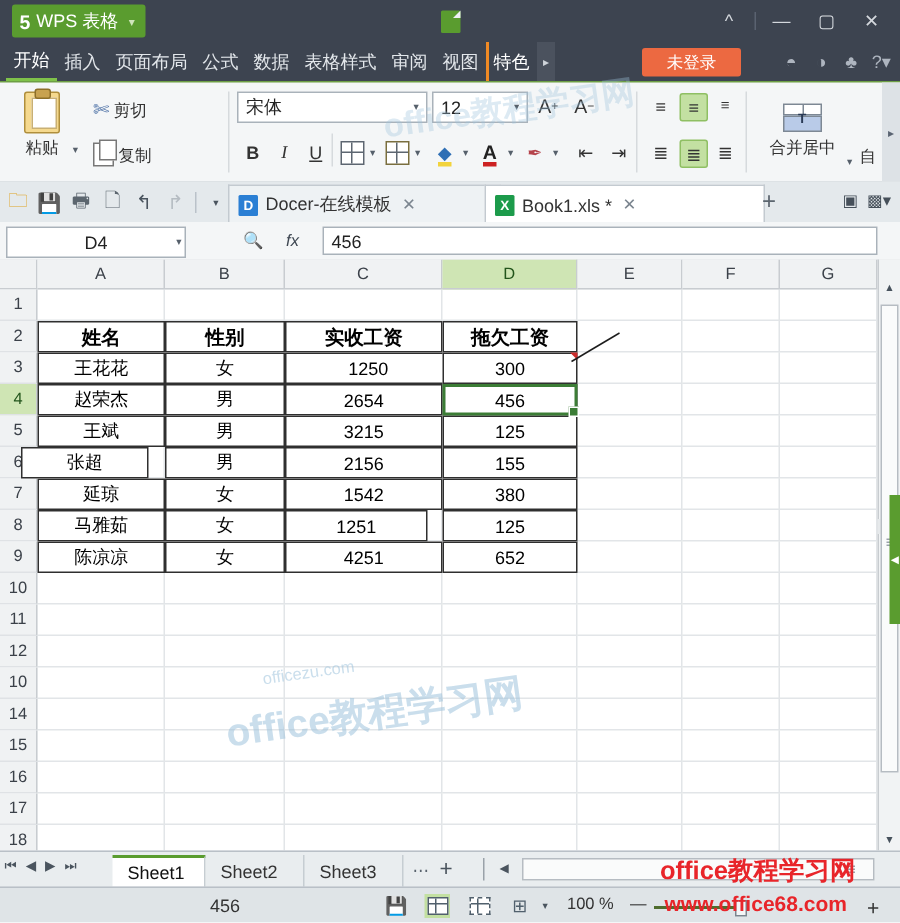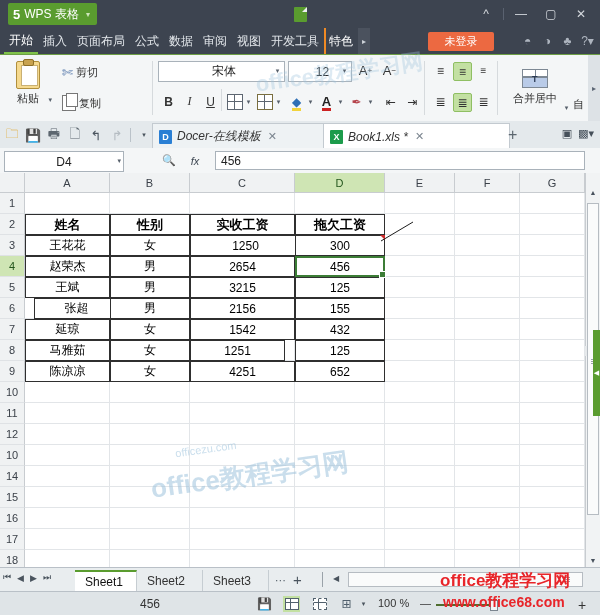--- a/index.html
+++ b/index.html
@@ -62,21 +62,21 @@
   .brush-icon i{position:absolute;left:4px;top:12px;width:14px;height:8px;background:#8f76c6;
     border:1px solid #5b4591;transform:rotate(-35deg);border-radius:2px;display:block;}
   .brush-icon b{position:absolute;left:14px;top:3px;width:8px;height:3px;background:#c9c9c9;
     border:1px solid #8a8a8a;transform:rotate(-35deg);display:block;}
   .scissor{font-size:13px;color:#4a6fa5;}
   .copy-ico{width:12px;height:14px;border:1px solid #777;background:#fff;position:relative;}
   .copy-ico:after{content:"";position:absolute;left:3px;top:-3px;width:10px;height:12px;
     border:1px solid #777;background:#fff;}
 
   .font-box{position:absolute;border:1px solid #a9b2ba;background:#fff;height:19px;
-    display:flex;align-items:center;justify-content:center;}
+    display:flex;align-items:center;}
   .font-box .v{padding-left:5px;font-size:12px;color:#222;}
   .font-box .dd{position:absolute;right:0;top:0;width:13px;height:17px;display:flex;
     align-items:center;justify-content:center;color:#56606b;font-size:7px;}
 
   .tb{position:absolute;display:flex;align-items:center;justify-content:center;
     width:17px;height:17px;font-size:12px;color:#333;}
   .tb.bold{font-weight:bold;}
   .tb.ital{font-style:italic;font-family:"Liberation Serif",serif;}
   .tb.und{text-decoration:underline;}
   .dcaret{position:absolute;width:9px;height:17px;display:flex;align-items:center;
@@ -99,21 +99,21 @@
 
   
   .tabstrip{position:absolute;left:0;top:121px;width:600px;height:27px;background:#e4e9ec;
     border-bottom:1px solid #b9c0c7;}
   .qat{position:absolute;left:4px;top:4px;height:20px;display:flex;align-items:center;gap:5px;}
   .qa{width:16px;height:18px;display:flex;align-items:center;justify-content:center;font-size:13px;}
   .qsep{width:1px;height:14px;background:#bac2c9;}
   .dtab{position:absolute;top:2px;height:25px;background:#eef2f4;border:1px solid #c3cad0;
     border-bottom:none;display:flex;align-items:center;padding:0 4px 0 6px;gap:5px;}
   .dtab.active{background:#fff;}
-  .dtab .nm{font-size:12px;color:#333;white-space:nowrap;font-style:italic;}
+  .dtab .nm{font-size:12px;color:#333;white-space:nowrap;}
   .dtab .x{font-size:11px;color:#7b858f;margin-left:2px;}
   .dico{width:13px;height:14px;border-radius:1px;display:flex;align-items:center;
     justify-content:center;font-size:9px;color:#fff;font-weight:bold;}
   .tabplus{position:absolute;top:5px;font-size:16px;color:#5c666f;}
   .tabright{position:absolute;top:6px;display:flex;gap:6px;color:#46505a;font-size:11px;}
 
   
   .fbar{position:absolute;left:0;top:148px;width:600px;height:25px;background:#f4f6f7;
     border-bottom:1px solid #b9c0c7;}
   .namebox{position:absolute;left:4px;top:3px;width:118px;height:19px;background:#fff;
@@ -228,23 +228,23 @@
     </div>
   </div>
 
   <div class="menubar">
     <div class="menus">
       <div class="menu active">开始</div>
       <div class="menu">插入</div>
       <div class="menu">页面布局</div>
       <div class="menu">公式</div>
       <div class="menu">数据</div>
+      <div class="menu">表格样式</div>
       <div class="menu">审阅</div>
       <div class="menu">视图</div>
-      <div class="menu">开发工具</div>
       <div class="menu special">特色</div>
       <div class="menu-more">▸</div>
     </div>
     <div class="login-btn">未登录</div>
     <div class="menu-icons">
       <div class="mi">◓</div>
       <div class="mi">◑</div>
       <div class="mi">♣</div>
       <div class="mi">?▾</div>
     </div>
@@ -543,28 +543,28 @@
         <div class="dcell" style="left: 190px; width: 111px; top: 62px;">1250</div>
         <div class="dcell" style="left: 295px; width: 90px; top: 62px;">300</div>
         <div class="dcell" style="left: 25px; width: 85px; top: 83px;">赵荣杰</div>
         <div class="dcell" style="left: 110px; width: 80px; top: 83px;">男</div>
         <div class="dcell" style="left: 190px; width: 105px; top: 83px;">2654</div>
         <div class="dcell" style="left: 295px; width: 90px; top: 83px;">456</div>
         <div class="dcell" style="left: 25px; width: 85px; top: 104px;">王斌</div>
         <div class="dcell" style="left: 110px; width: 80px; top: 104px;">男</div>
         <div class="dcell" style="left: 190px; width: 105px; top: 104px;">3215</div>
         <div class="dcell" style="left: 295px; width: 90px; top: 104px;">125</div>
-        <div class="dcell" style="left: 34px; width: 85px; top: 125px;">张超</div>
+        <div class="dcell" style="left: 14px; width: 85px; top: 125px;">张超</div>
         <div class="dcell" style="left: 110px; width: 80px; top: 125px;">男</div>
         <div class="dcell" style="left: 190px; width: 105px; top: 125px;">2156</div>
         <div class="dcell" style="left: 295px; width: 90px; top: 125px;">155</div>
         <div class="dcell" style="left: 25px; width: 85px; top: 146px;">延琼</div>
         <div class="dcell" style="left: 110px; width: 80px; top: 146px;">女</div>
         <div class="dcell" style="left: 190px; width: 105px; top: 146px;">1542</div>
-        <div class="dcell" style="left: 295px; width: 90px; top: 146px;">432</div>
+        <div class="dcell" style="left: 295px; width: 90px; top: 146px;">380</div>
         <div class="dcell" style="left: 25px; width: 85px; top: 167px;">马雅茹</div>
         <div class="dcell" style="left: 110px; width: 80px; top: 167px;">女</div>
         <div class="dcell" style="left: 190px; width: 95px; top: 167px;">1251</div>
         <div class="dcell" style="left: 295px; width: 90px; top: 167px;">125</div>
         <div class="dcell" style="left: 25px; width: 85px; top: 188px;">陈凉凉</div>
         <div class="dcell" style="left: 110px; width: 80px; top: 188px;">女</div>
         <div class="dcell" style="left: 190px; width: 105px; top: 188px;">4251</div>
         <div class="dcell" style="left: 295px; width: 90px; top: 188px;">652</div>
       </div>
 

